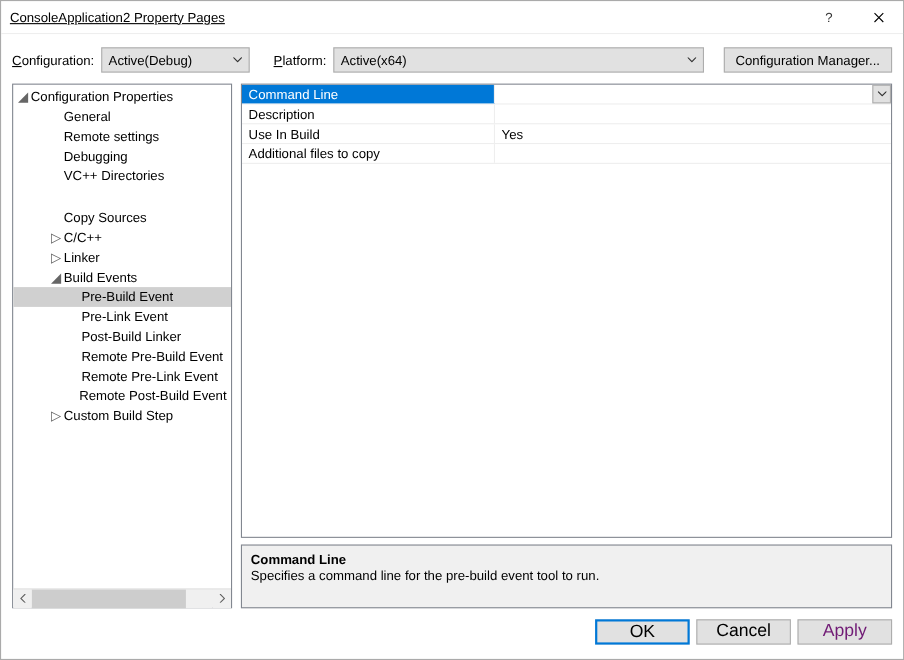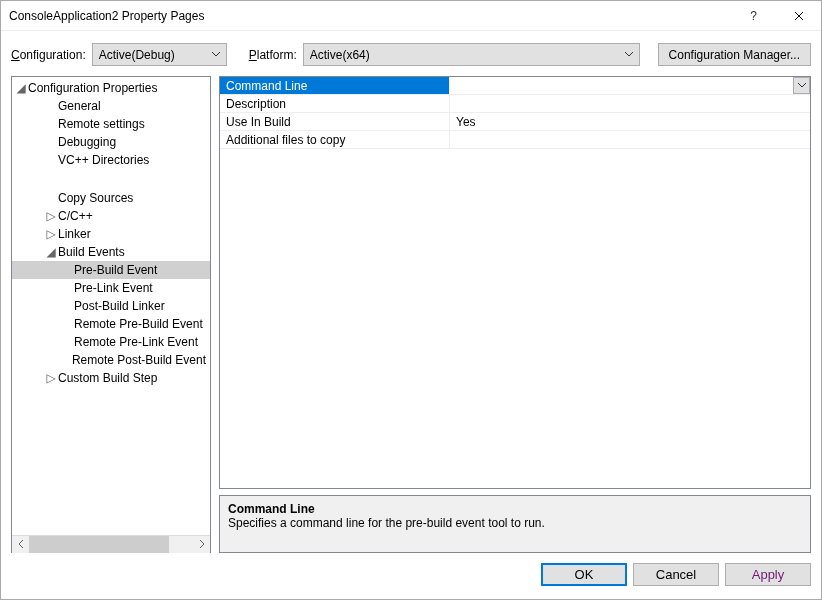--- a/index.html
+++ b/index.html
@@ -1,19 +1,19 @@
 <!DOCTYPE html>
 <html><head>
 <meta charset="utf-8">
 <style>
   * { box-sizing: border-box; }
   html, body { margin:0; padding:0; font-family: "Segoe UI", Tahoma, sans-serif; font-size:12px; color:#000; background:#fff; }
   .window { width:822px; height:600px; border:1px solid #aaa; background:#fff; display:flex; flex-direction:column; }
   .titlebar { height:30px; display:flex; align-items:center; padding:0 0 0 8px; border-bottom:1px solid #eee; }
-  .titlebar .title { flex:1; font-size:12px; }
+  .titlebar .title { flex:1; font-size:12px;text-decoration:underline; }
   .titlebar .btn { width:45px; height:30px; display:flex; align-items:center; justify-content:center; color:#333; }
   .config-row { display:flex; align-items:center; padding:12px 10px 10px 10px; gap:6px; }
   .lbl { font-size:12px; }
   .lbl .ul { text-decoration: underline; }
   .combo { height:23px; border:1px solid #adadad; background:#e1e1e1; display:flex; align-items:center; padding:0 6px; font-size:12px; position:relative; }
   .combo .chev { position:absolute; right:6px; }
   .cfg-mgr { height:23px; border:1px solid #adadad; background:#e1e1e1; padding:0 10px; display:flex; align-items:center; font-size:12px; }
   .body { flex:1; display:flex; padding:0 10px 6px 10px; gap:8px; min-height:0; }
   .tree-wrap { width:200px; border:1px solid #828790; display:flex; flex-direction:column; }
   .tree { flex:1; overflow:hidden; padding:2px 0; }
@@ -29,21 +29,21 @@
   .grid-row { display:flex; height:18px; align-items:stretch; border-bottom:1px solid #eee; font-size:12px; }
   .grid-row .c1 { width:230px; padding:1px 6px; border-right:1px solid #eee; display:flex; align-items:center; }
   .grid-row .c2 { flex:1; padding:1px 6px; display:flex; align-items:center; position:relative; }
   .grid-row.sel .c1 { background:#0078d7; color:#fff; }
   .grid-row.sel .c2 { }
   .dd { position:absolute; right:0; top:0; width:17px; height:17px; border:1px solid #adadad; background:#e1e1e1; display:flex; align-items:center; justify-content:center; }
   .desc { border:1px solid #828790; background:#f0f0f0; padding:6px 8px; height:58px; }
   .desc .dt { font-weight:bold; font-size:12px; }
   .desc .db { font-size:12px; }
   .footer { height:40px; display:flex; align-items:center; justify-content:flex-end; gap:6px; padding:0 10px 10px 10px; }
-  .footer button { width:86px; height:23px; font-size:13px; border:1px solid #adadad; background:#e1e1e1; }
+  .footer button { width:86px; height:23px; font-size:16px; border:1px solid #adadad; background:#e1e1e1; }
   .footer button.primary { border:2px solid #0078d7; background:#e1e1e1; }
   .footer button.disabled { color:#701a75; }
   svg { display:block; }
 </style>
 </head>
 <body>
 
 <div class="window">
   <div class="titlebar">
     <span class="title">ConsoleApplication2 Property Pages</span>

